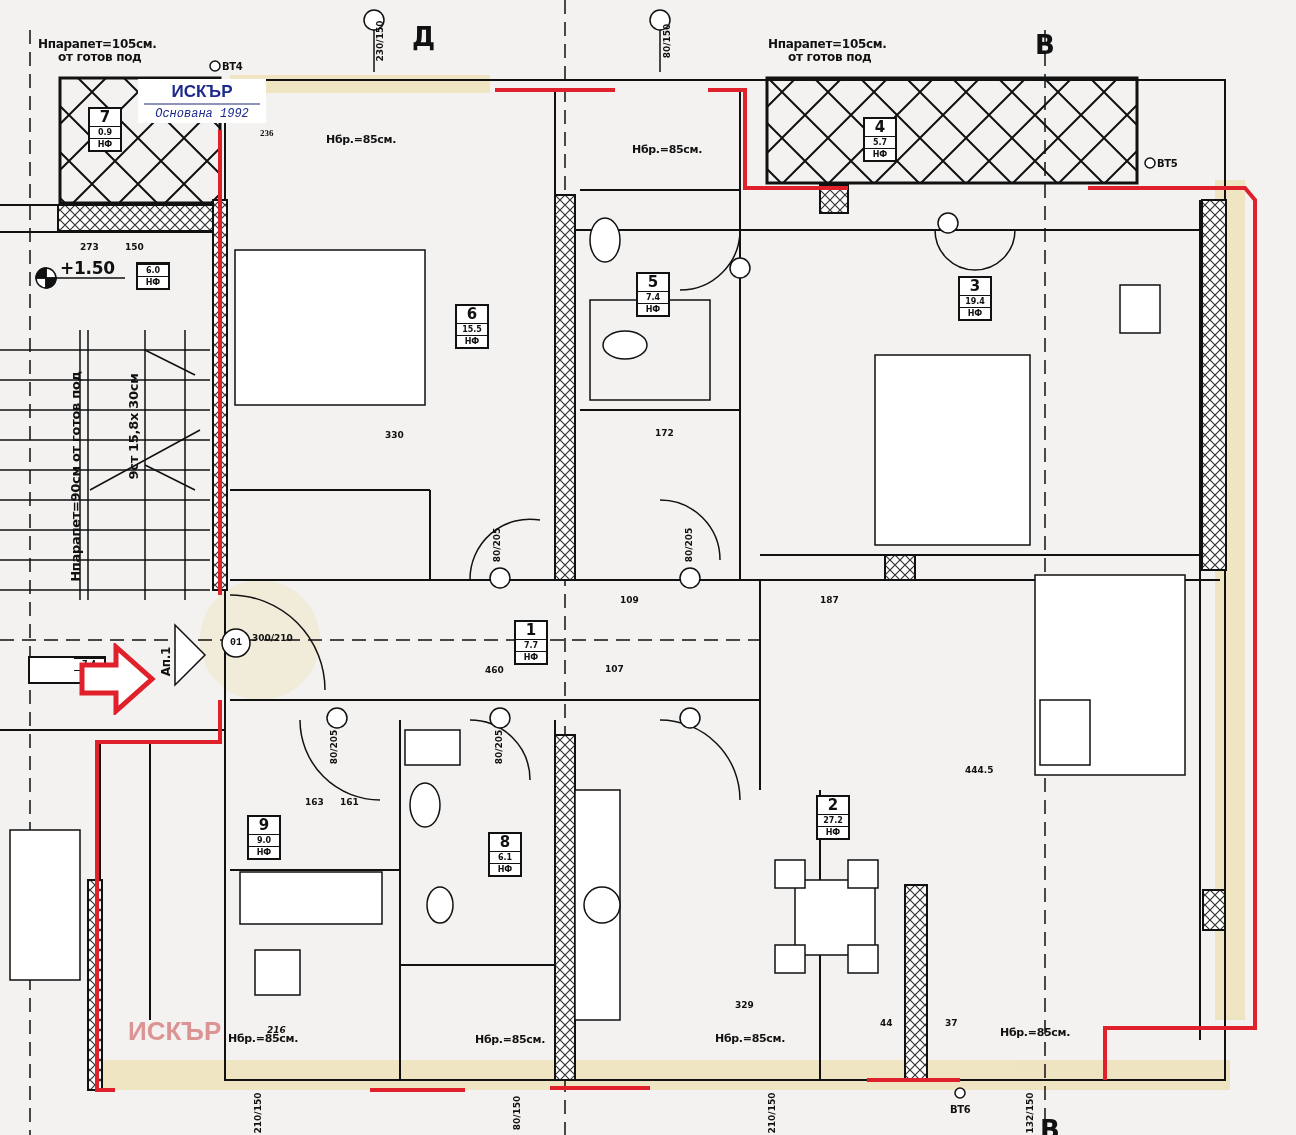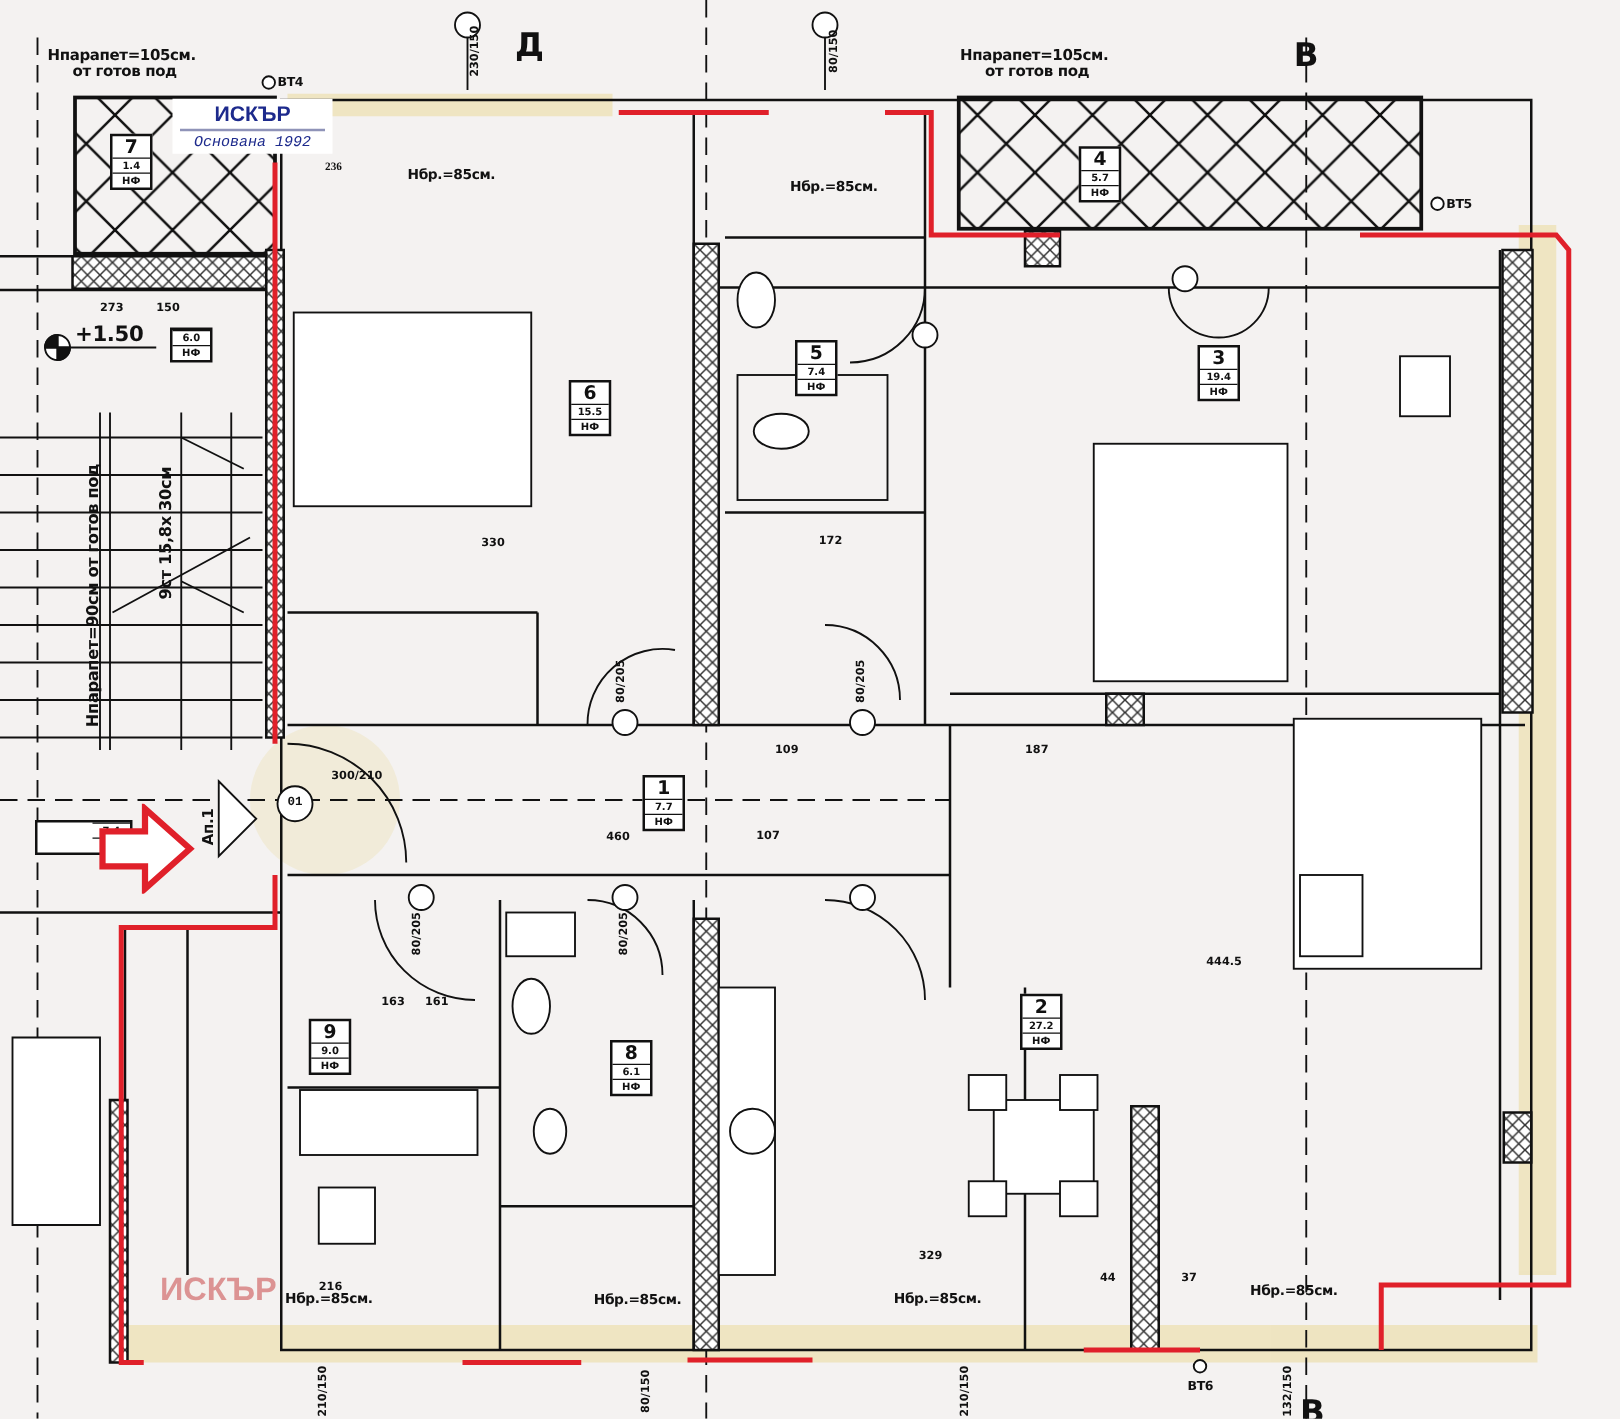--- a/index.html
+++ b/index.html
@@ -210,37 +210,37 @@
 <div class="lbl note" style="left:950px;top:1103px;font-size:10px;">ВТ6</div>
 
 <div class="lbl note" style="left:326px;top:133px;font-size:11px;">Нбр.=85см.</div>
 <div class="lbl note" style="left:632px;top:143px;font-size:11px;">Нбр.=85см.</div>
 <div class="lbl note" style="left:228px;top:1032px;font-size:11px;">Нбр.=85см.</div>
 <div class="lbl note" style="left:475px;top:1033px;font-size:11px;">Нбр.=85см.</div>
 <div class="lbl note" style="left:715px;top:1032px;font-size:11px;">Нбр.=85см.</div>
 <div class="lbl note" style="left:1000px;top:1026px;font-size:11px;">Нбр.=85см.</div>
 
 <div class="lbl dim" style="left:230px;top:637px;font-size:10px;font-family:Liberation Mono, monospace;">01</div>
-<div class="lbl dim" style="left:252px;top:616px;margin-left:13px;">300/210</div>
+<div class="lbl dim" style="left:252px;top:633px;">300/210</div>
 
 <div class="lbl dim" style="left:360px;top:36px;transform:rotate(-90deg);">230/150</div>
 <div class="lbl dim" style="left:650px;top:36px;transform:rotate(-90deg);">80/150</div>
 
 <div class="lbl dim" style="left:238px;top:1108px;transform:rotate(-90deg);">210/150</div>
 <div class="lbl dim" style="left:500px;top:1108px;transform:rotate(-90deg);">80/150</div>
 <div class="lbl dim" style="left:752px;top:1108px;transform:rotate(-90deg);">210/150</div>
 <div class="lbl dim" style="left:1010px;top:1108px;transform:rotate(-90deg);">132/150</div>
 
 <div class="lbl dim" style="left:260px;top:128px;font-family:Liberation Serif, serif;">236</div>
 <div class="lbl dim" style="left:340px;top:797px;">161</div>
 <div class="lbl dim" style="left:485px;top:665px;">460</div>
 <div class="lbl dim" style="left:620px;top:595px;">109</div>
 <div class="lbl dim" style="left:605px;top:664px;">107</div>
 <div class="lbl dim" style="left:305px;top:797px;">163</div>
-<div class="lbl dim" style="left:255px;top:1025px;">216</div>
+<div class="lbl dim" style="left:267px;top:1025px;font-style:italic;">216</div>
 <div class="lbl dim" style="left:735px;top:1000px;">329</div>
 <div class="lbl dim" style="left:880px;top:1018px;">44</div>
 <div class="lbl dim" style="left:945px;top:1018px;">37</div>
 <div class="lbl dim" style="left:820px;top:595px;">187</div>
 <div class="lbl dim" style="left:965px;top:765px;">444.5</div>
 <div class="lbl dim" style="left:80px;top:242px;">273</div>
 <div class="lbl dim" style="left:125px;top:242px;">150</div>
 <div class="lbl dim" style="left:385px;top:430px;">330</div>
 <div class="lbl dim" style="left:655px;top:428px;">172</div>
 
@@ -274,21 +274,21 @@
   <div>7.4</div>
   <div>НФ</div>
 </div>
 <div class="room-tag" style="left:455px;top:304px;">
   <div class="num">6</div>
   <div>15.5</div>
   <div>НФ</div>
 </div>
 <div class="room-tag" style="left:88px;top:107px;">
   <div class="num">7</div>
-  <div>1.4</div>
+  <div>0.9</div>
   <div>НФ</div>
 </div>
 <div class="room-tag" style="left:488px;top:832px;">
   <div class="num">8</div>
   <div>6.1</div>
   <div>НФ</div>
 </div>
 <div class="room-tag" style="left:247px;top:815px;">
   <div class="num">9</div>
   <div>9.0</div>

